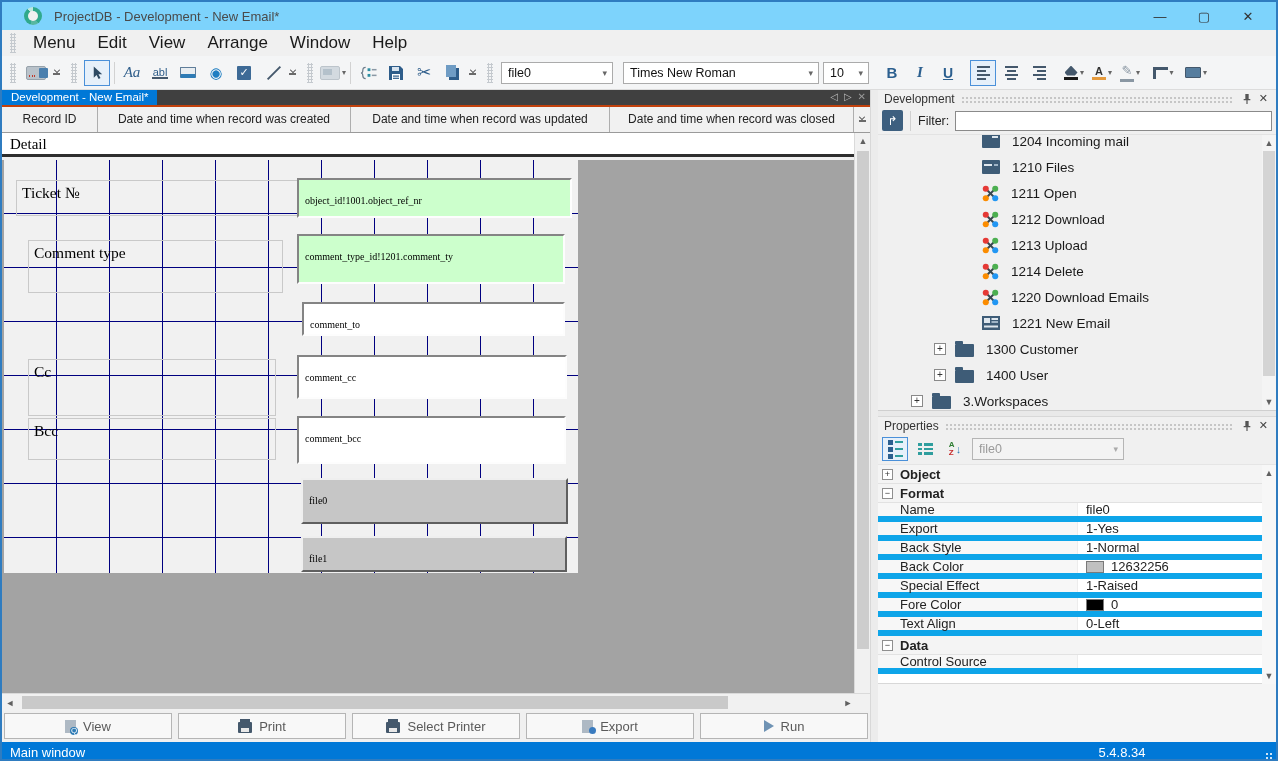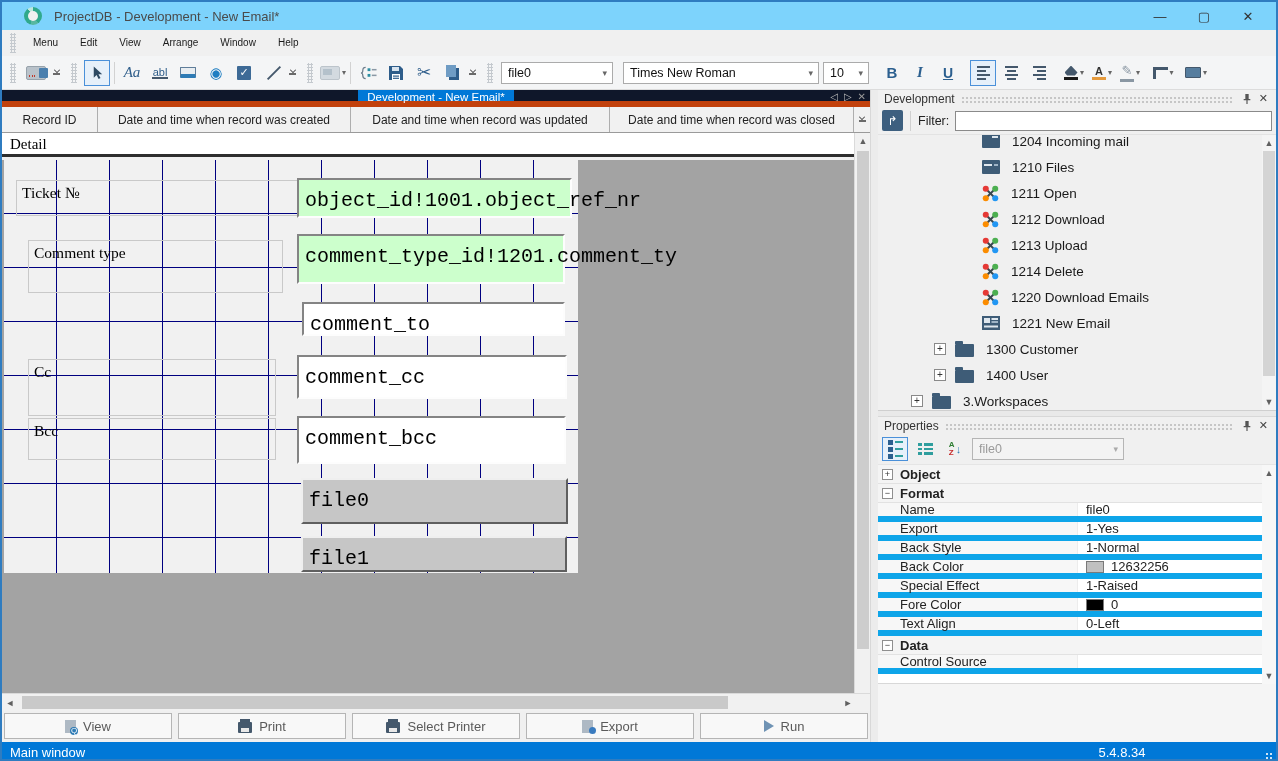--- a/index.html
+++ b/index.html
@@ -12,21 +12,21 @@
           background:conic-gradient(#2fa98c 0 40%, #57b7a0 40% 55%, #2fa98c 55% 90%, #bfe7dd 90%); position:relative; }
   .logo::after { content:""; position:absolute; left:4px; top:4px; width:10px; height:10px; border-radius:50%; background:#f0f0f0; }
   .title-text { font-size:13px; color:#4a4a4a; }
   .wincontrols { position:absolute; right:6px; top:0; height:28px; display:flex; }
   .wbtn { width:44px; height:28px; display:flex; align-items:center; justify-content:center; color:#333; font-size:13px; }
 
   
   .menubar { height:26px; display:flex; align-items:center; background:#f0f0f0; }
   .grip { width:6px; height:20px; margin:0 6px 0 8px;
           background:radial-gradient(#c4c9ce 1px, transparent 1.2px); background-size:3px 3px; }
-  .menu-item { padding:0 11px; font-size:10px; color:#1a1a1a; height:22px; line-height:22px; }
+  .menu-item { padding:0 11px; font-size:17px; color:#1a1a1a; height:22px; line-height:22px; }
 
   
   .toolbar { height:34px; background:#f4f5f6; border-bottom:1px solid #dcdcdc; display:flex; align-items:center; }
   .tsep { width:1px; height:22px; background:#d2d2d2; margin:0 3px; }
   .tbtn { height:26px; min-width:26px; display:flex; align-items:center; justify-content:center; margin:0 1px; }
   .tbtn.active { border:1px solid #4a90d9; background:#e6f0fa; }
   .morebtn { display:flex; flex-direction:column; align-items:center; margin:0 3px; color:#6a6a6a; }
   .morebtn i { display:block; width:6px; height:6px; border-right:1.5px solid #6a6a6a; border-bottom:1.5px solid #6a6a6a; transform:rotate(45deg) scale(.7); margin:-3px 0; }
   .morebtn b { display:block; width:7px; height:2px; background:#6a6a6a; margin-top:3px; }
   .dd { font-size:8px; color:#666; margin-left:2px; }
@@ -62,39 +62,39 @@
   .ico-border { width:15px; height:12px; border-top:3px solid #44586c; border-left:3px solid #44586c; }
   .ico-shape { width:16px; height:11px; background:#567d9e; border:1px solid #44586c; border-radius:1px; }
 
   
   .main { display:flex; height:652px; }
   .left { width:868px; display:flex; flex-direction:column; }
   .vsplit { width:8px; background:#ececec; border-left:1px solid #d8d8d8; }
   .right { width:398px; position:relative; background:#f0f0f0; }
 
   
-  .tabbar { height:17px; background:#0f172a; border-bottom:6px solid #c2410c; display:flex; position:relative;justify-content:center; }
+  .tabbar { height:17px; background:#404040; border-bottom:2px solid #c2410c; display:flex; position:relative; }
   .tab { background:#0078d7; color:#fff; font-size:11.5px; padding:1px 9px 0; }
   .tabnav { position:absolute; right:4px; top:1px; display:flex; gap:6px; color:#b9b9b9; font-size:10px; }
 
   
   .colheaders { height:27px; background:#f1f1f1; border-bottom:1px solid #9a9a9a; display:flex; }
   .colcell { border-right:1px solid #aeaeae; display:flex; align-items:center; justify-content:center; font-size:12px; color:#222; }
   .colmore { width:16px; display:flex; align-items:center; justify-content:center; }
 
   
   .designrow { position:relative; height:576px; }
   .detailband { height:24px; background:#fff; border-bottom:3px solid #2e2e2e; font-family:"Liberation Serif",serif; font-size:15px; color:#000; padding:3px 0 0 8px; width:852px; }
   .canvas { position:absolute; left:0; top:27px; width:852px; height:549px; background:#a3a3a3; overflow:hidden; }
   .formgrid { position:absolute; left:2px; top:0; width:574px; height:413px; background-color:#f1f1f1;
     background-image:
       repeating-linear-gradient(to right, transparent 0 52px, #000080 52px 53px),
       repeating-linear-gradient(to bottom, transparent 0 53px, #000080 53px 54px); }
   .flabel { position:absolute; border:1px solid #c9c9c9; font-family:"Liberation Serif",serif; font-size:15.5px; color:#000; padding:3px 0 0 5px; }
-  .ffield { position:absolute; font-family:Liberation Mono, monospace; font-size:20px; color:#000; padding:9px 0 0 6px; }
+  .ffield { position:absolute; font-family:Liberation Serif, serif; font-size:10px; color:#000; padding:15px 0 0 6px; }
   .sunken { border:2px solid; border-color:#848484 #fdfdfd #fdfdfd #848484; background:#fff; }
   .green { background:#ccffcc; }
   .raised { border:2px solid; border-color:#efefef #5f5f5f #5f5f5f #efefef; background:#c6c6c6; }
 
   
   .vscroll { position:absolute; right:0; top:0; width:16px; height:576px; background:#f1f1f1; border-left:1px solid #dadada; }
   .sarrow { width:16px; height:16px; display:flex; align-items:center; justify-content:center; color:#606060; font-size:9px; }
   .vthumb { position:absolute; left:2px; top:18px; width:12px; height:498px; background:#cdcdcd; }
   .hscroll { height:18px; background:#f1f1f1; border-top:1px solid #dadada; position:relative; }
   .hscroll .sarrow { position:absolute; top:0; height:18px; }

